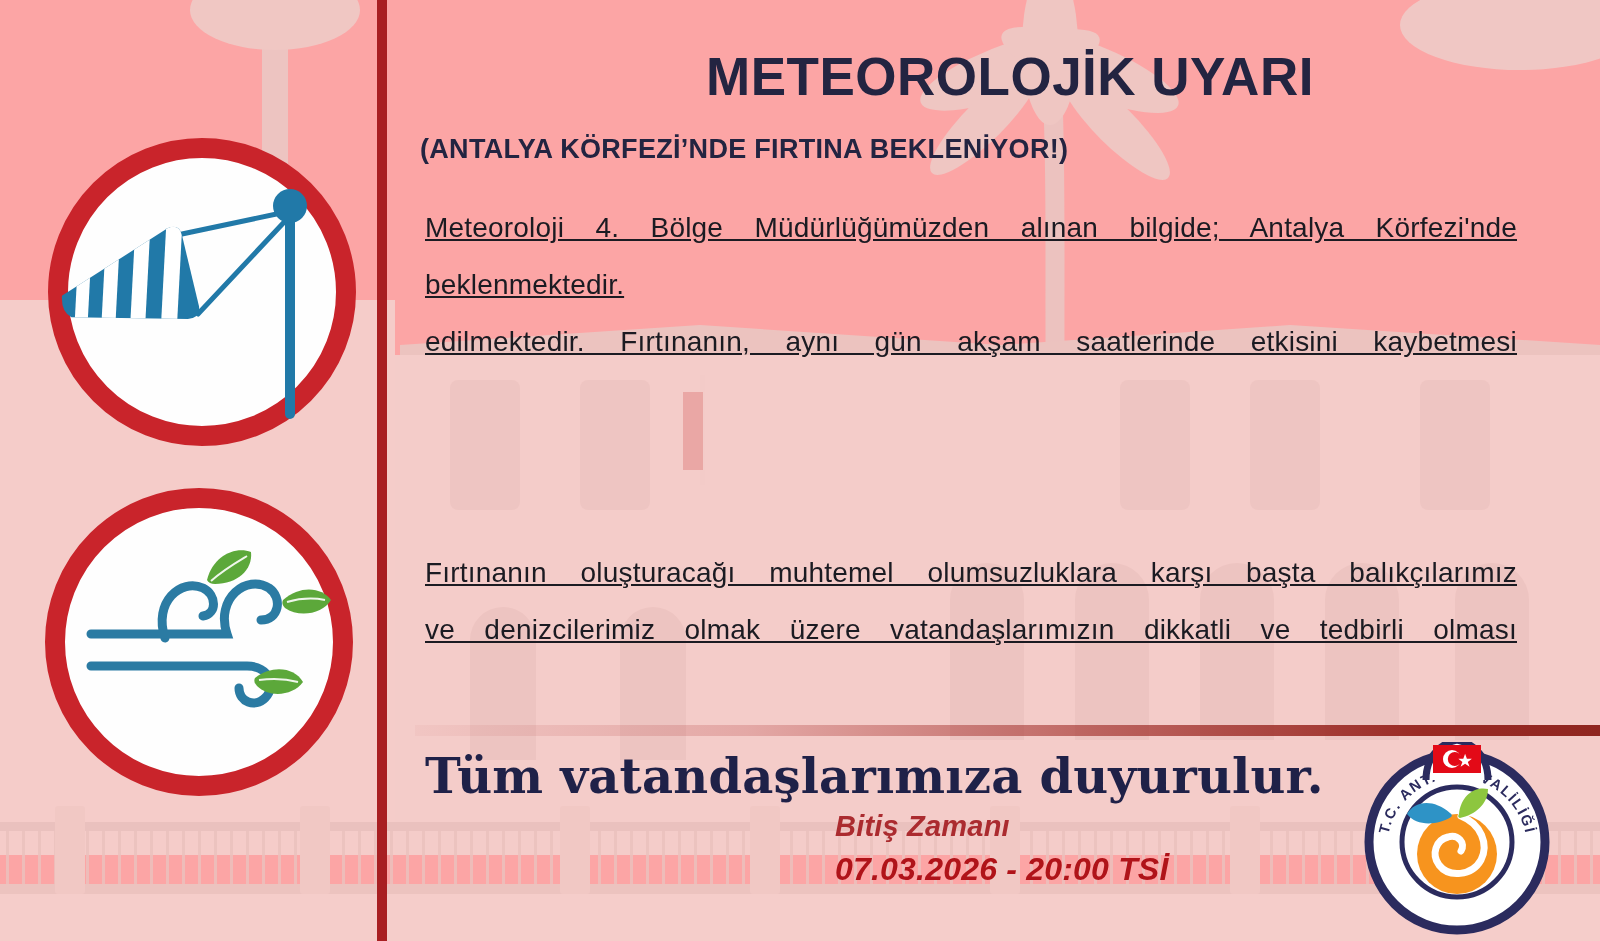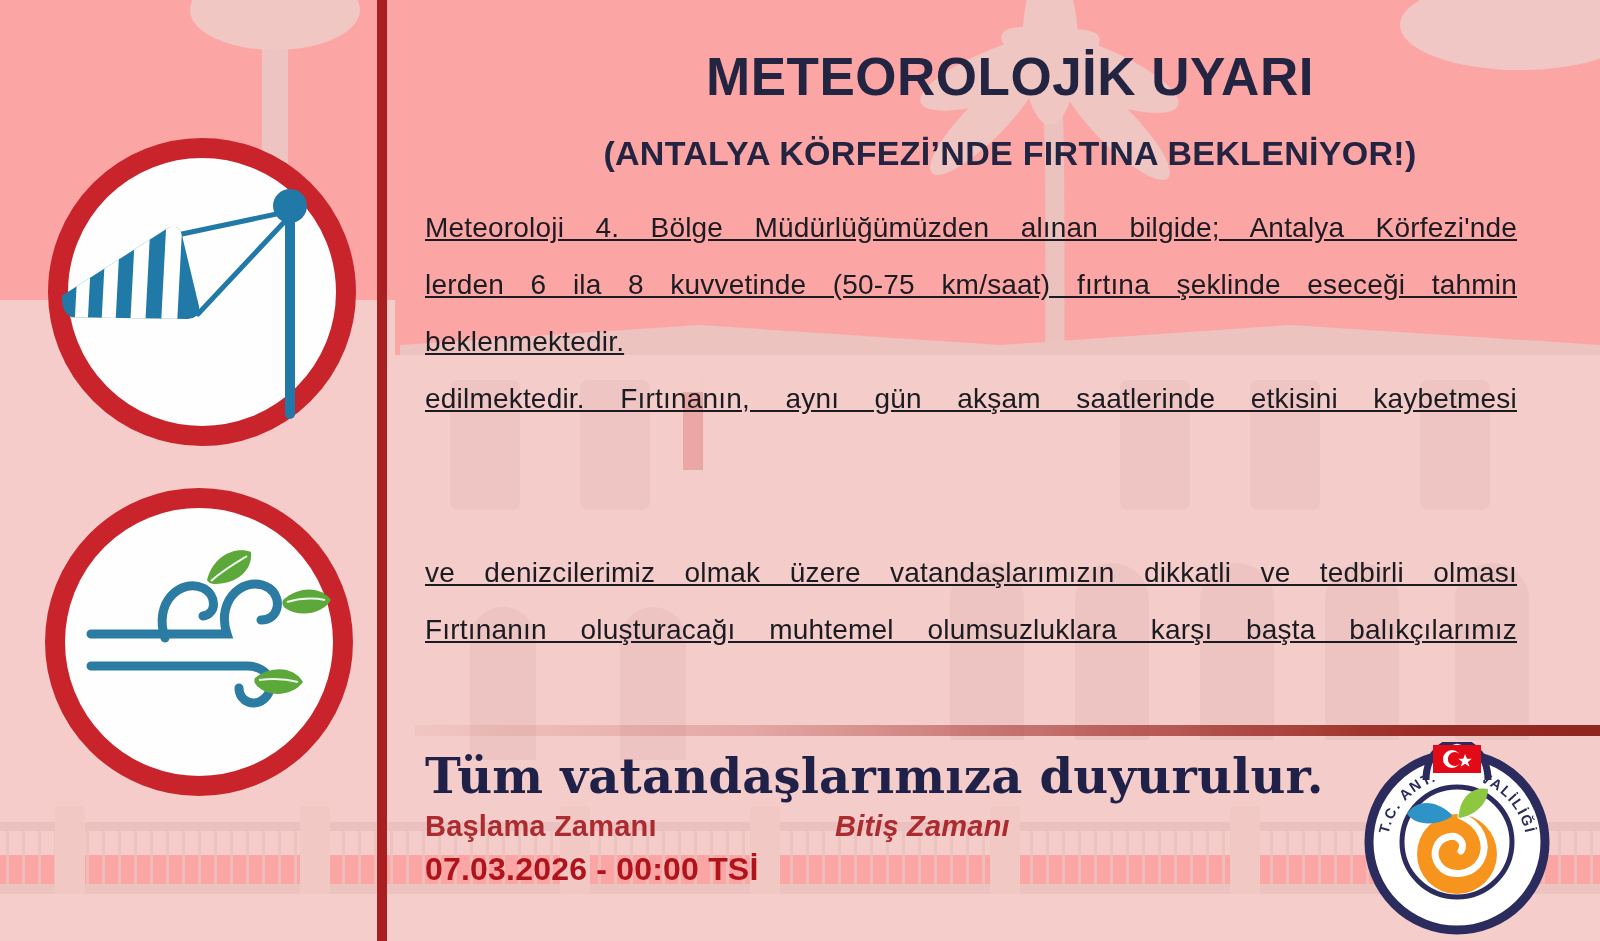--- a/index.html
+++ b/index.html
@@ -14,22 +14,22 @@
                       rgba(160,45,40,0.65) 58%, #9a2b25 85%, #8f2620 100%); }
 
   .icon-circle { position:absolute; width:308px; height:308px; border-radius:50%;
                  border:20px solid #c9242b; background:#fefefe; }
   .circle-1 { left:48px; top:138px; }
   .circle-2 { left:45px; top:488px; }
   .icon-circle svg { position:absolute; inset:-20px; width:308px; height:308px; }
 
   .title { position:absolute; left:420px; top:46px; width:1180px; text-align:center;
            font-size:53px; font-weight:700; letter-spacing:.5px; color:#232441; }
-  .subtitle { position:absolute; left:420px; top:134px; width:1180px; text-align:center;
-              font-size:34px; font-weight:700; letter-spacing:.3px; color:#232441; }
+  .subtitle { position:absolute; left:420px; top:134px; width:1180px; 
+              font-size:27px; font-weight:700; letter-spacing:.3px; color:#232441; }
 
   .para { position:absolute; left:425px; width:1092px; font-size:28px; line-height:57px;
           color:#1b1b22; letter-spacing:.2px; }
   .para-1 { top:199px; }
   .para-2 { top:544px; }
   .jline { text-align:justify; text-align-last:justify;text-decoration:underline; }
   .jline.last { text-align-last:left; }
 
   .announce { position:absolute; left:425px; top:748px; font-family:"DejaVu Serif", serif;
               font-size:48px; font-weight:700; color:#1f2148; letter-spacing:.2px; }
@@ -156,37 +156,33 @@
         <path d="M 60,38 C 74,36 88,37 99,40"></path>
       </g>
     </svg>
   </div>
 
   <div class="title">METEOROLOJİK UYARI</div>
   <div class="subtitle">(ANTALYA KÖRFEZİ’NDE FIRTINA BEKLENİYOR!)</div>
 
   <div class="para para-1">
       <div class="jline">Meteoroloji 4. Bölge Müdürlüğümüzden alınan bilgide; Antalya Körfezi'nde</div>
-      <div class="jline">lerden 6 ila 8 kuvvetinde (50-75 km/saat) fırtına şeklinde eseceği tahmin</div>
       <div class="jline last">beklenmektedir.</div>
       <div class="jline">edilmektedir. Fırtınanın, aynı gün akşam saatlerinde etkisini kaybetmesi</div>
     </div>
   <div class="para para-2">
+      <div class="jline">Fırtınanın oluşturacağı muhtemel olumsuzluklara karşı başta balıkçılarımız</div>
       <div class="jline">ve denizcilerimiz olmak üzere vatandaşlarımızın dikkatli ve tedbirli olması</div>
-      <div class="jline">Fırtınanın oluşturacağı muhtemel olumsuzluklara karşı başta balıkçılarımız</div>
     </div>
 
   <div class="announce">Tüm vatandaşlarımıza duyurulur.</div>
 
-  <div class="sched-col sched-1">
-    <div class="sched-label">Başlama Zamanı</div>
-    <div class="sched-value">07.03.2026 - 00:00 TSİ</div>
-  </div>
   <div class="sched-col sched-2">
     <div class="sched-label">Bitiş Zamanı</div>
+    <div class="sched-value">07.03.2026 - 20:00 TSİ</div>
   </div>
 
   <svg class="logo" viewBox="-100 -100 200 200" aria-hidden="true">
     <circle cx="0" cy="0" r="88" fill="#ffffff" stroke="#2b2b5e" stroke-width="9"></circle>
     <circle cx="0" cy="0" r="55" fill="#ffffff" stroke="#2b2b5e" stroke-width="5"></circle>
     <defs>
         <path id="arcpath" d="M -70,6 A 70 70 0 0 1 70,6"></path>
       </defs>
     <text font-size="14.5" font-weight="bold" fill="#2b2b5e" letter-spacing="1.6" font-family="Liberation Sans, sans-serif">
       <textPath href="#arcpath" startOffset="50%" text-anchor="middle">T.C. ANTALYA VALİLİĞİ</textPath>

